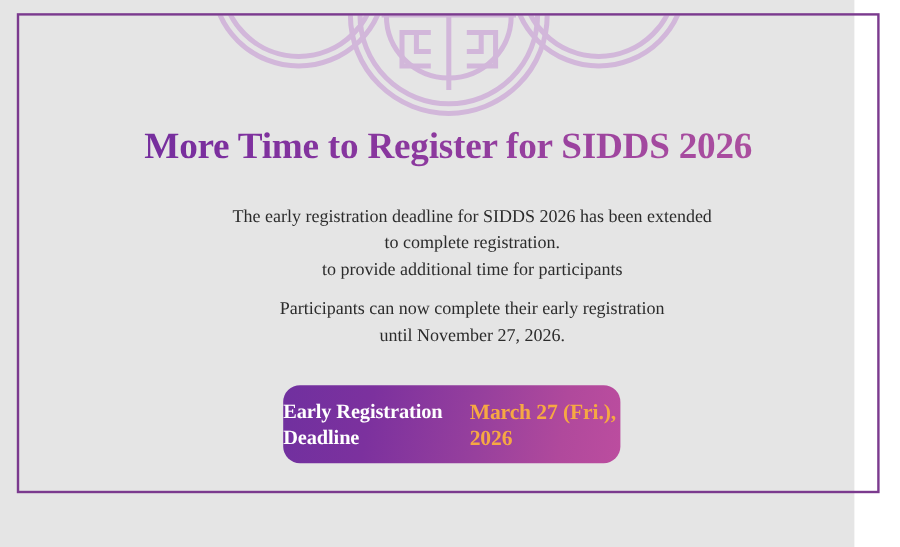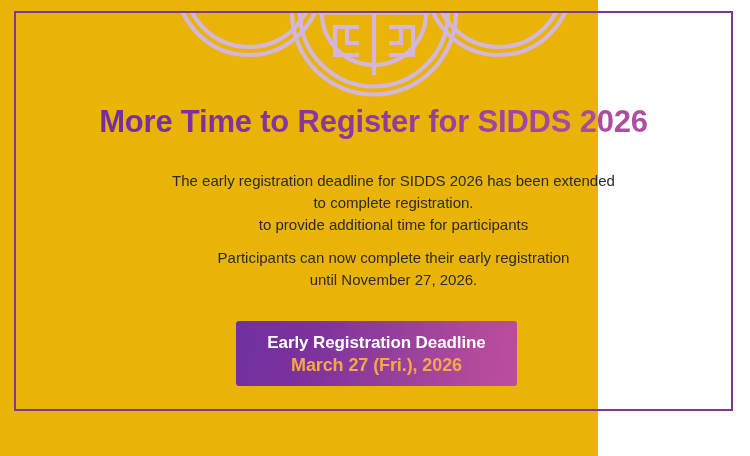--- a/index.html
+++ b/index.html
@@ -10,23 +10,24 @@
   body {
     width: 750px;
     height: 456px;
     overflow: hidden;
     font-family: "Liberation Sans", sans-serif;
     -webkit-font-smoothing: antialiased;
   }
 
   .poster {
     position: relative;
-    width: 598px;
+    width: 712px;
     height: 456px;
-    background: #eab308;
+    background: #e5e5e5;
+    font-family: Liberation Serif, serif;
   }
 
   
   .frame {
     position: absolute;
     left: 14px;
     top: 11px;
     width: 719px;
     height: 400px;
     border: 2px solid #7b3a8e;
@@ -89,29 +90,28 @@
   .body-copy.p2 { top: 247px; }
   .body-copy .line { display: block; white-space: nowrap; margin-left: 40px; }
 
   
   .badge {
     position: absolute;
     left: 236px;
     top: 321px;
     width: 281px;
     height: 65px;
-    border-radius: 3px;
+    border-radius: 14px;
     background: linear-gradient(100deg,
                 #70309f 0%,
                 #7c319e 26%,
                 #97409d 58%,
                 #b0499c 82%,
                 #bc4d9f 100%);
     display: flex;
-    flex-direction: column;
     align-items: center;
     justify-content: center;
     box-sizing: border-box;
   }
   .badge-title {
     color: #ffffff;
     font-size: 17px;
     font-weight: bold;
     line-height: 22px;
     letter-spacing: -0.1px;

